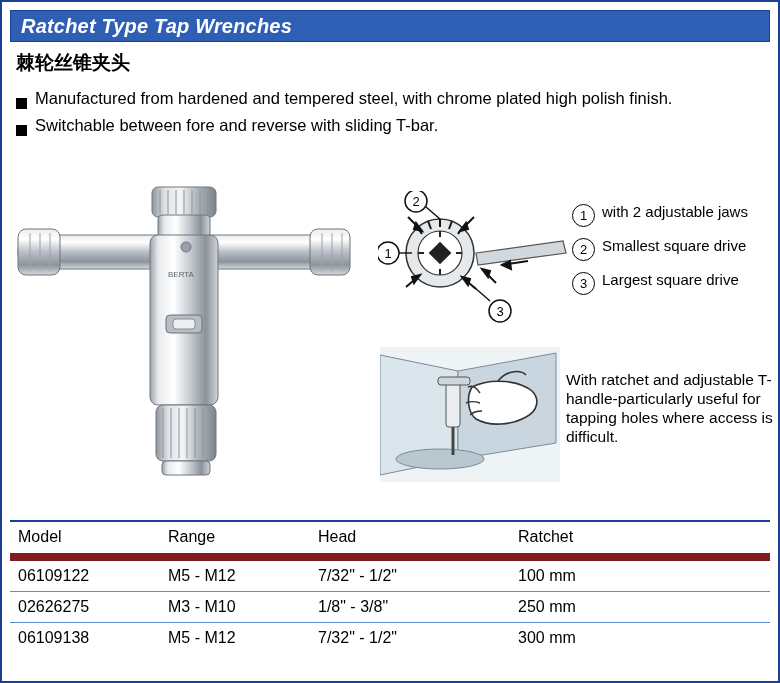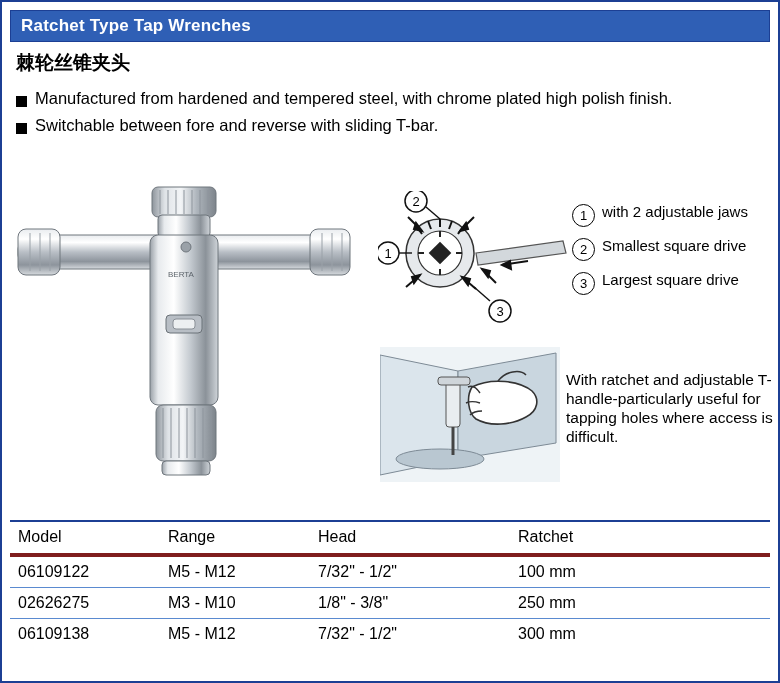--- a/index.html
+++ b/index.html
@@ -18,39 +18,40 @@
   }
   
   .title-bar{
     position:absolute;left:8px;top:8px;right:8px;height:30px;
     background:#2f5fb5;
     border:1px solid #1c3f94;
     display:flex;align-items:center;
   }
   .title-bar .title{
     color:#ffffff;
-    font-size:17px;
+    font-size:20px;
     font-weight:bold;
     padding-left:10px;
     letter-spacing:0.2px;
+    font-style:italic;
   }
   .subtitle{
     position:absolute;left:14px;top:48px;
     font-size:19px;
     font-family:"DejaVu Sans", sans-serif;
     color:#000;
     font-weight:bold;
   }
   
   .bullets{
     position:absolute;left:14px;top:86px;right:14px;
   }
   .bullet{
     display:flex;
-    align-items:center;
+    align-items:flex-end;
     margin-bottom:6px;
   }
   .bullet .sq{
     width:11px;height:11px;background:#000;
     margin-top:6px;margin-right:8px;flex:0 0 auto;
   }
   .bullet .txt{
     font-size:16.5px;
     line-height:21px;
     max-width:700px;
@@ -88,21 +89,21 @@
     border-top:2px solid #1c3f94;
   }
   table{border-collapse:collapse;width:100%;font-size:16px;}
   th,td{
     text-align:left;
     padding:6px 0 6px 8px;
     border-bottom:1px solid #5a8ad0;
   }
   thead th{
     font-weight:normal;
-    border-bottom:4px solid #7f1d1d;
+    border-bottom:8px solid #7f1d1d;
     padding-bottom:7px;
   }
   tbody tr:last-child td{border-bottom:none;margin-top:37px;}
   col.c1{width:150px;}
   col.c2{width:150px;}
   col.c3{width:200px;}
   col.c4{width:auto;}
   .tbl-wrap{position:relative;height:100%;}
 </style>
 </head>

